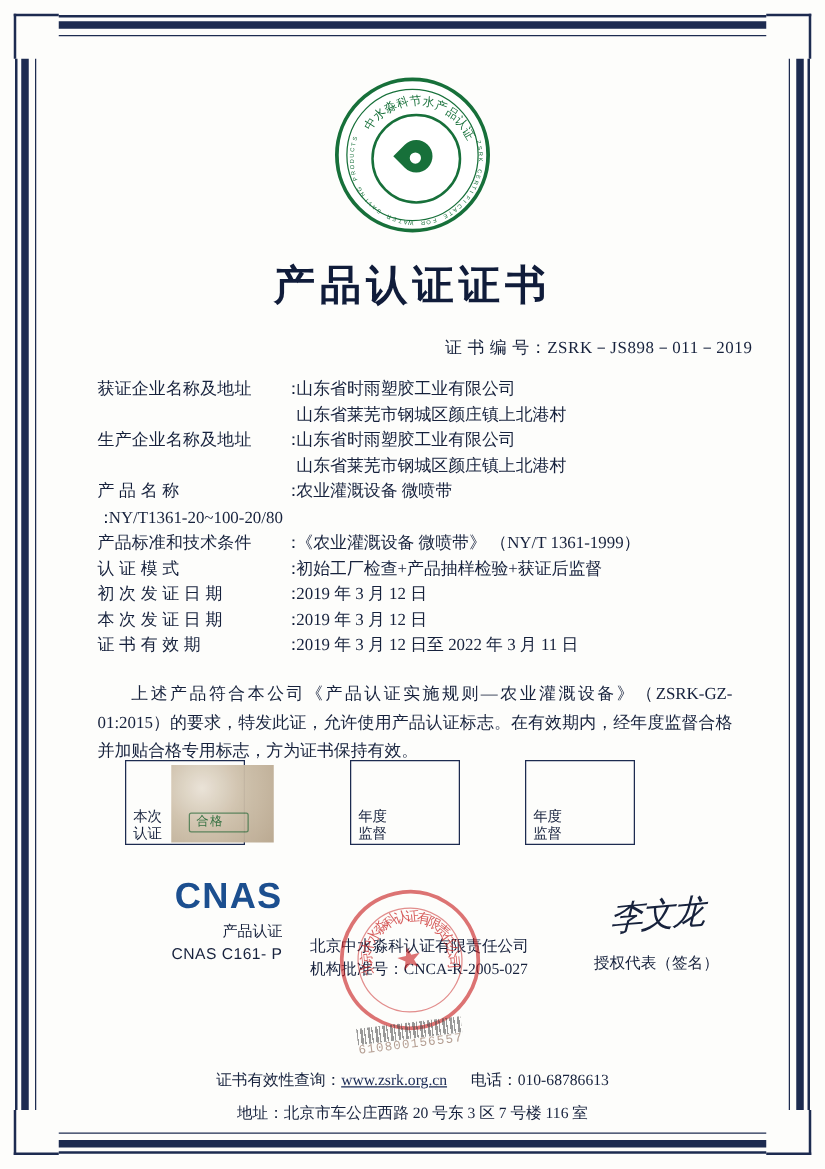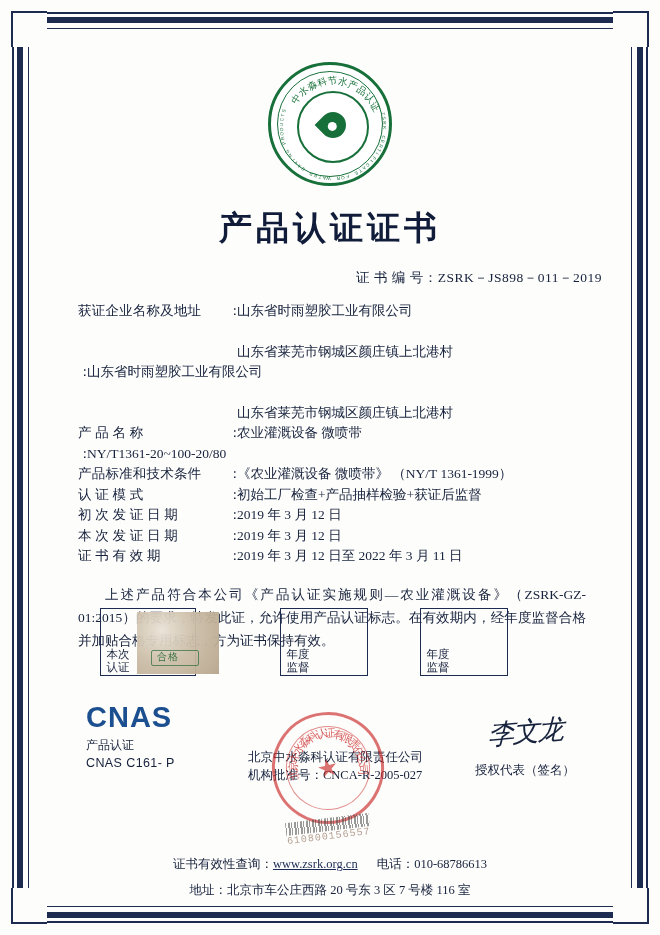--- a/index.html
+++ b/index.html
@@ -150,21 +150,21 @@
     flex: 0 0 150px;
     white-space: nowrap;
     letter-spacing: 0.2px;
   }
   .flabel.spread {
     display: flex;
     justify-content: space-between;
   }
   .fcolon { width: 9px; flex: 0 0 9px; }
   .fval { flex: 1 1 auto; }
-  .fval.sub { padding-left: 0; margin-top: 20px; }
+  .fval.sub { padding-left: 0; }
 
   
   .para {
     margin-top: 16px;
     padding: 0 34px 0 38px;
     font-size: 13.5px;
     line-height: 23px;
     text-align: justify;
     text-indent: 27px;
   }
@@ -225,21 +225,21 @@
     color: #2c6a39;
     letter-spacing: 1px;
   }
 
   
   .cnas {
     position: absolute;
     left: 86px;
     top: 700px;
     width: 140px;
-    text-align: left;
+    text-align: right;
   }
   .cnas .mark {
     font-family: "Liberation Sans", sans-serif;
     font-size: 29px;
     font-weight: bold;
     letter-spacing: 1px;
     color: #1c4f8f;
     line-height: 34px;
   }
   .cnas .sub1 {
@@ -459,20 +459,21 @@
         <div class="fcolon">：</div>
         <div class="fval">山东省时雨塑胶工业有限公司</div>
       </div>
       <div class="frow">
         <div class="flabel"></div>
         <div class="fcolon"></div>
         <div class="fval sub">山东省莱芜市钢城区颜庄镇上北港村</div>
       </div>
 
       <div class="frow">
+        <div class="flabel">生产企业名称及地址</div>
         <div class="fcolon">：</div>
         <div class="fval">山东省时雨塑胶工业有限公司</div>
       </div>
       <div class="frow">
         <div class="flabel"></div>
         <div class="fcolon"></div>
         <div class="fval sub">山东省莱芜市钢城区颜庄镇上北港村</div>
       </div>
 
       <div class="frow">

